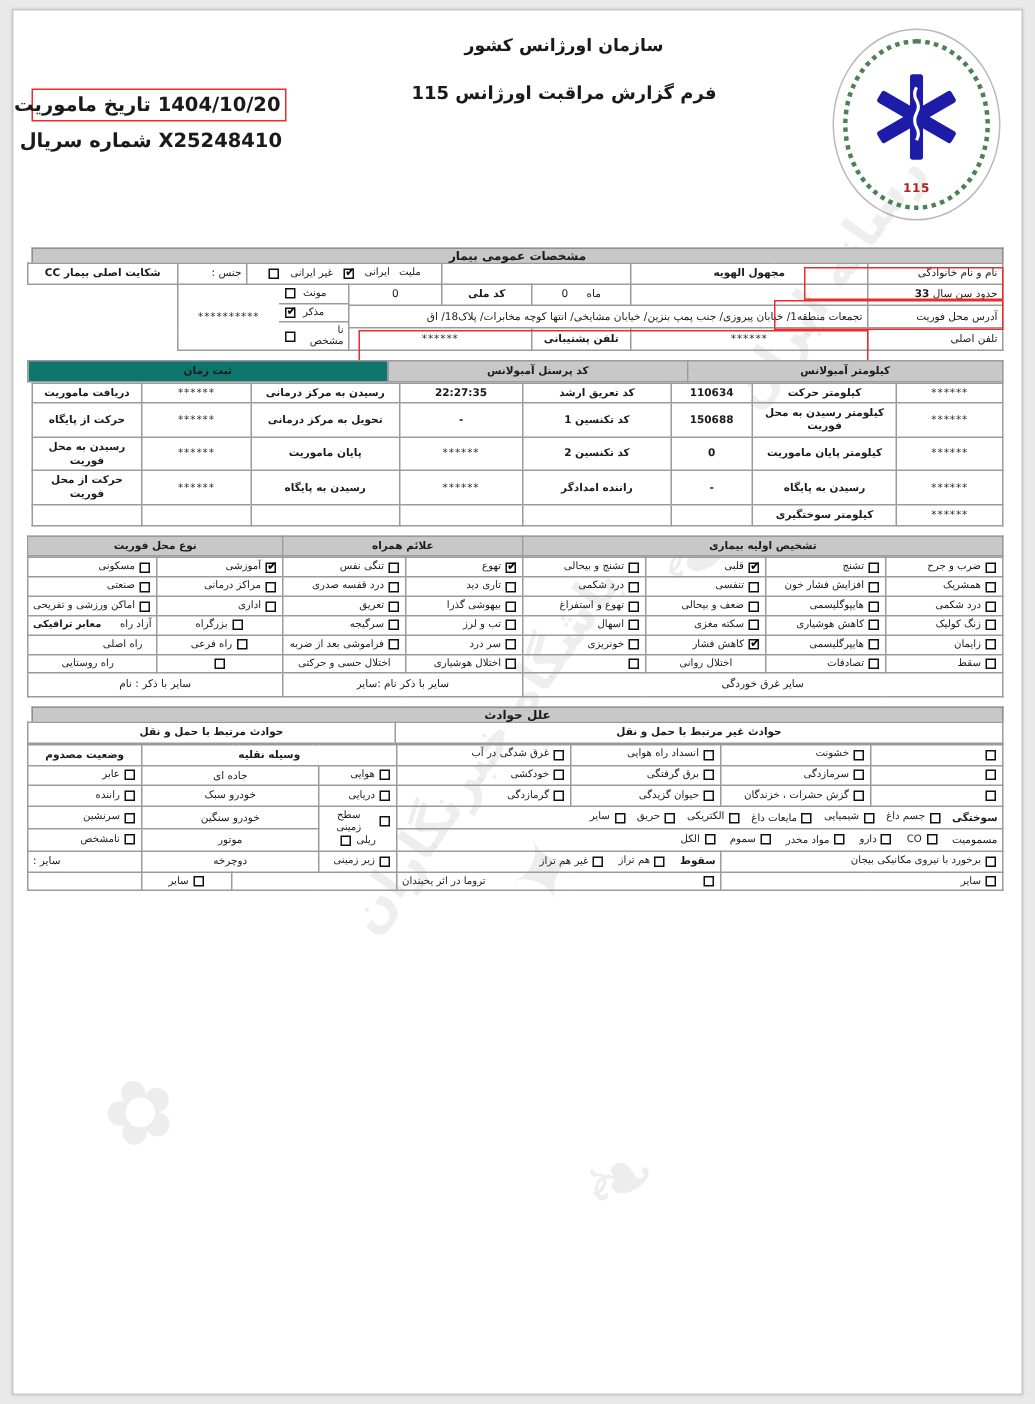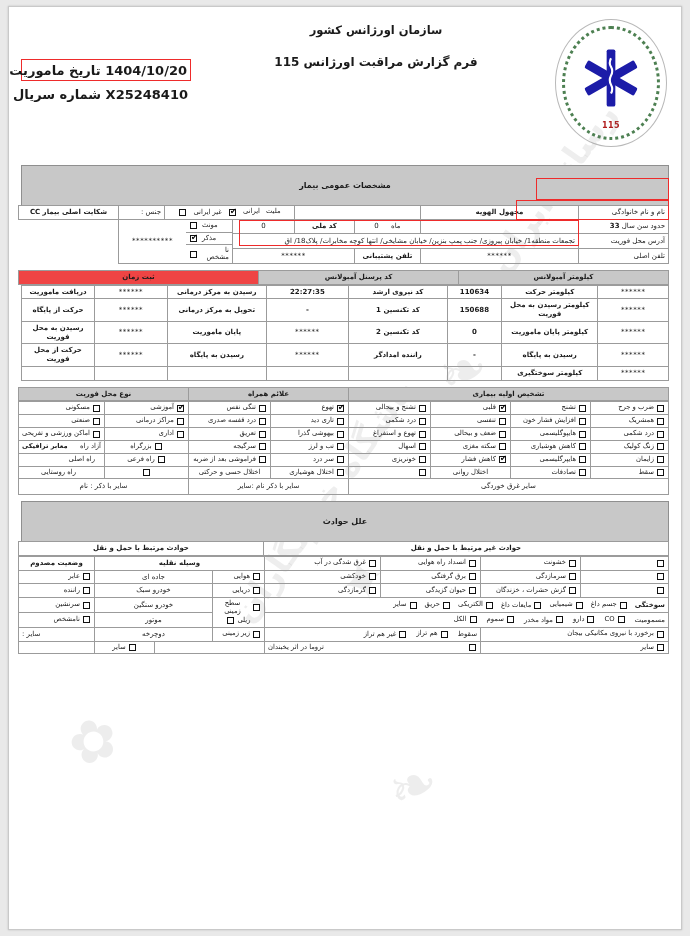--- a/index.html
+++ b/index.html
@@ -124,21 +124,21 @@
     margin: 0 12px;
     z-index: 6;
   }
   .bar {
     background: #c8c8c8;
     border: 1px solid #8f8f8f;
     border-bottom: none;
     text-align: center;
     font-weight: bold;
     font-size: 8px;
-    padding: 15px 0;
+    padding: 0 0;
     letter-spacing: .2px;
   }
   .lbl { font-weight: bold; text-align: center; }
   .lblr { font-weight: normal; text-align: right; }
   .ctr { text-align: center; }
   .dots { letter-spacing: .6px; text-align: center; color: #222; }
   .num { text-align: center; font-weight: bold; font-size: 8px; }
 
   
   .cb {
@@ -326,41 +326,41 @@
     <table class="grid">
       <colgroup>
           <col style="width:210px">
           <col style="width:200px">
           <col style="width:240px">
         </colgroup>
       <tbody>
           <tr>
         <td class="lbl" style="background:#c8c8c8">کیلومتر آمبولانس</td>
         <td class="lbl" style="background:#c8c8c8">کد پرسنل آمبولانس</td>
-        <td class="lbl" style="background:#ef4444">ثبت زمان</td>
+        <td class="lbl" style="background:#0f766e">ثبت زمان</td>
       </tr>
     </tbody>
       </table>
     <table class="grid" style="border-top:none">
       <colgroup>
         <col style="width:60px">
           <col style="width:82px">
         <col style="width:46px">
           <col style="width:84px">
         <col style="width:70px">
           <col style="width:84px">
         <col style="width:62px">
           <col style="width:62px">
       </colgroup>
       <tbody>
           <tr>
         <td class="dots">******</td>
         <td class="lbl">کیلومتر حرکت</td>
         <td class="num" rowspan="1">110634</td>
-        <td class="lbl">کد نیروی ارشد</td>
+        <td class="lbl">کد تعریق ارشد</td>
         <td class="num">22:27:35</td>
         <td class="lbl">رسیدن به مرکز درمانی</td>
         <td class="dots">******</td>
         <td class="lbl">دریافت ماموریت</td>
       </tr>
       <tr>
         <td class="dots">******</td>
         <td class="lbl">کیلومتر رسیدن به محل فوریت</td>
         <td class="num">150688</td>
         <td class="lbl">کد تکنسین 1</td>
@@ -966,21 +966,21 @@
 
       <tr>
         <td colspan="2">
           <div class="opt">
                 <span class="cb"></span>
                 <span class="tx" style="line-height:1.15">برخورد با نیروی مکانیکی بیجان</span>
               </div>
         </td>
         <td colspan="2">
           <div style="display:flex;justify-content:flex-start;align-items:center;gap:9px;direction:rtl;">
-            <span class="tx" style="font-weight:normal">سقوط</span>
+            <span class="tx" style="font-weight:bold">سقوط</span>
             <span class="opt">
                   <span class="cb"></span>
                   <span class="tx">هم تراز</span>
                 </span>
             <span class="opt">
                   <span class="cb"></span>
                   <span class="tx" style="line-height:1">غیر هم تراز</span>
                 </span>
           </div>
         </td>

